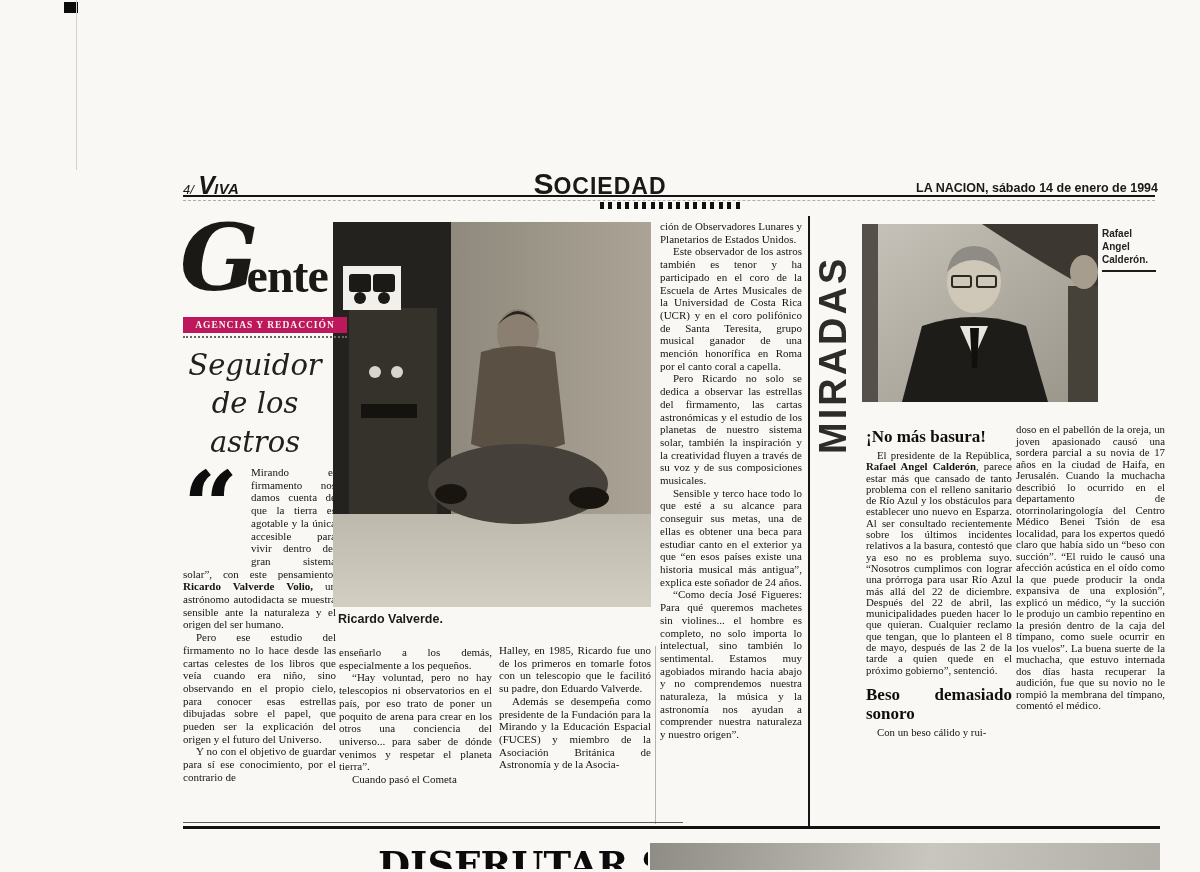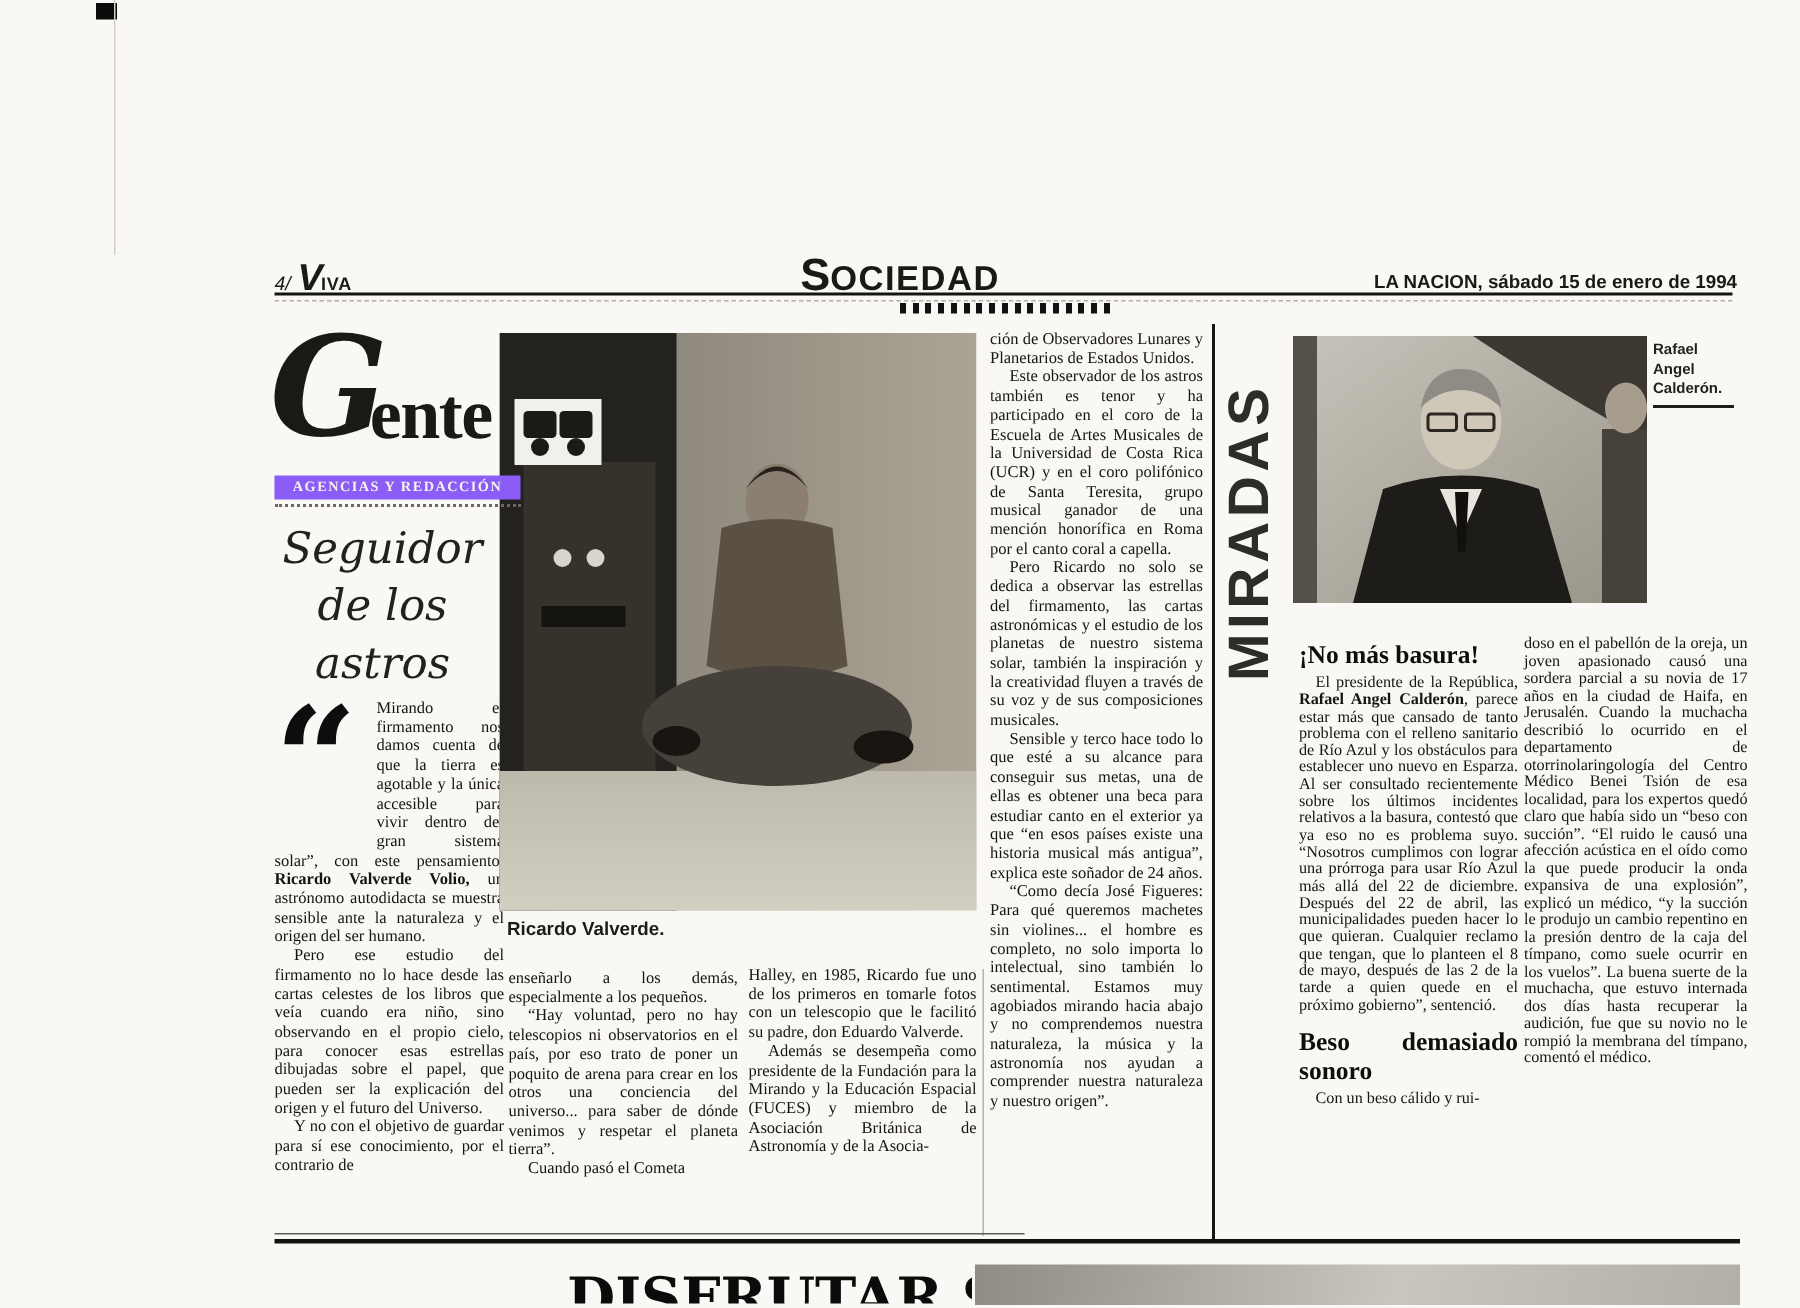--- a/index.html
+++ b/index.html
@@ -10,38 +10,38 @@
     font-family:"Liberation Serif", serif;color:#1a1915;
   }
   .abs{position:absolute;}
   
   .corner-mark{left:64px;top:2px;width:14px;height:11px;background:#0b0b0b;}
   .corner-line{left:76px;top:0;width:1px;height:170px;background:#d3d0c9;}
   
   .masthead{left:183px;top:171px;font-family:"Liberation Sans",sans-serif;white-space:nowrap;}
   .masthead .pgnum{font-size:13px;font-style:italic;}
   .masthead .v{font-size:25px;font-weight:900;font-style:italic;letter-spacing:-1px;}
-  .masthead .iva{font-size:12px;font-weight:900;letter-spacing:.5px;}
+  .masthead .iva{font-size:15px;font-weight:900;font-style:italic;letter-spacing:.5px;}
   .header-rule{left:183px;top:195px;width:972px;height:2px;background:#141414;}
   .header-rule-dash{left:183px;top:200px;width:972px;height:0;border-top:1px dashed #b3afa7;}
   .section-title{left:0;top:167px;width:1200px;text-align:center;
     font-family:"Liberation Sans",sans-serif;white-space:nowrap;}
   .section-title .s{font-size:30px;font-weight:800;}
   .section-title .rest{font-size:23px;font-weight:700;letter-spacing:1px;}
   .section-dots{left:600px;top:202px;width:140px;height:7px;
     background:repeating-linear-gradient(90deg,#111 0 4px,transparent 4px 8.5px);}
   .dateline{right:42px;top:181px;font-family:"Liberation Sans",sans-serif;
     font-size:12.5px;font-weight:700;}
   
   .gente-logo{left:180px;top:218px;z-index:5;white-space:nowrap;}
   .gente-logo .g{font-family:"DejaVu Serif",serif;font-style:italic;font-size:92px;
     font-weight:700;line-height:80px;letter-spacing:-4px;}
   .gente-logo .ente{font-family:"Liberation Serif",serif;font-weight:900;font-size:48px;
     margin-left:-8px;vertical-align:-2px;letter-spacing:-1px;}
-  .gente-bar{left:183px;top:317px;width:164px;height:16px;background:#8b5cf6;z-index:6;
+  .gente-bar{left:183px;top:317px;width:164px;height:16px;background:#be185d;z-index:6;
     color:#f4f2ec;font-family:"Liberation Serif",serif;font-size:9.5px;font-weight:700;
     letter-spacing:1px;text-align:center;line-height:16px;white-space:nowrap;overflow:hidden;}
   .gente-dots{left:183px;top:336px;width:164px;height:0;border-top:2px dotted #6b6863;z-index:6;}
   .headline{left:176px;top:346px;width:158px;text-align:center;
     font-family:"DejaVu Serif",serif;font-style:italic;font-size:29px;line-height:1.32;
     color:#23211d;}
   
   .btxt{font-size:11px;line-height:12.7px;text-align:justify;color:#16140f;}
   .btxt p{margin:0;}
   .btxt p.ind{text-indent:13px;}
@@ -98,21 +98,21 @@
   <div class="abs masthead">
     <span class="pgnum">4/</span>
     <span class="v">V</span><span class="iva">IVA</span>
   </div>
   <div class="abs header-rule"></div>
   <div class="abs header-rule-dash"></div>
   <div class="abs section-title">
     <span class="s">S</span><span class="rest">OCIEDAD</span>
   </div>
   <div class="abs section-dots"></div>
-  <div class="abs dateline">LA NACION, sábado 15 de enero de 1994</div>
+  <div class="abs dateline">LA NACION, sábado 14 de enero de 1994</div>
 
   <div class="abs gente-logo">
     <span class="g">G</span><span class="ente">ente</span>
   </div>
   <div class="abs gente-bar">AGENCIAS Y REDACCIÓN</div>
   <div class="abs gente-dots"></div>
   <div class="abs headline">Seguidor de los astros</div>
 
   <div class="abs btxt col1">
     <div class="bigquote">“</div>

